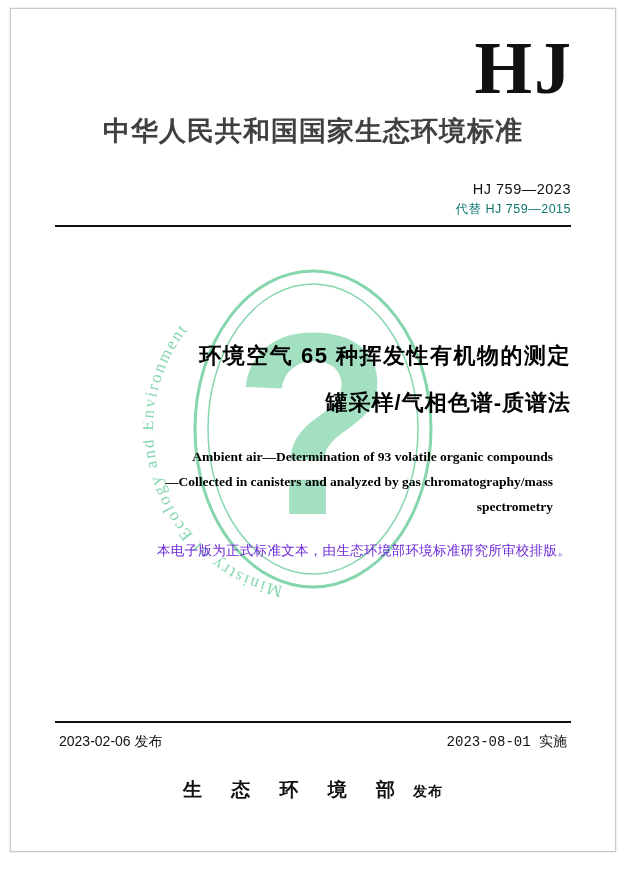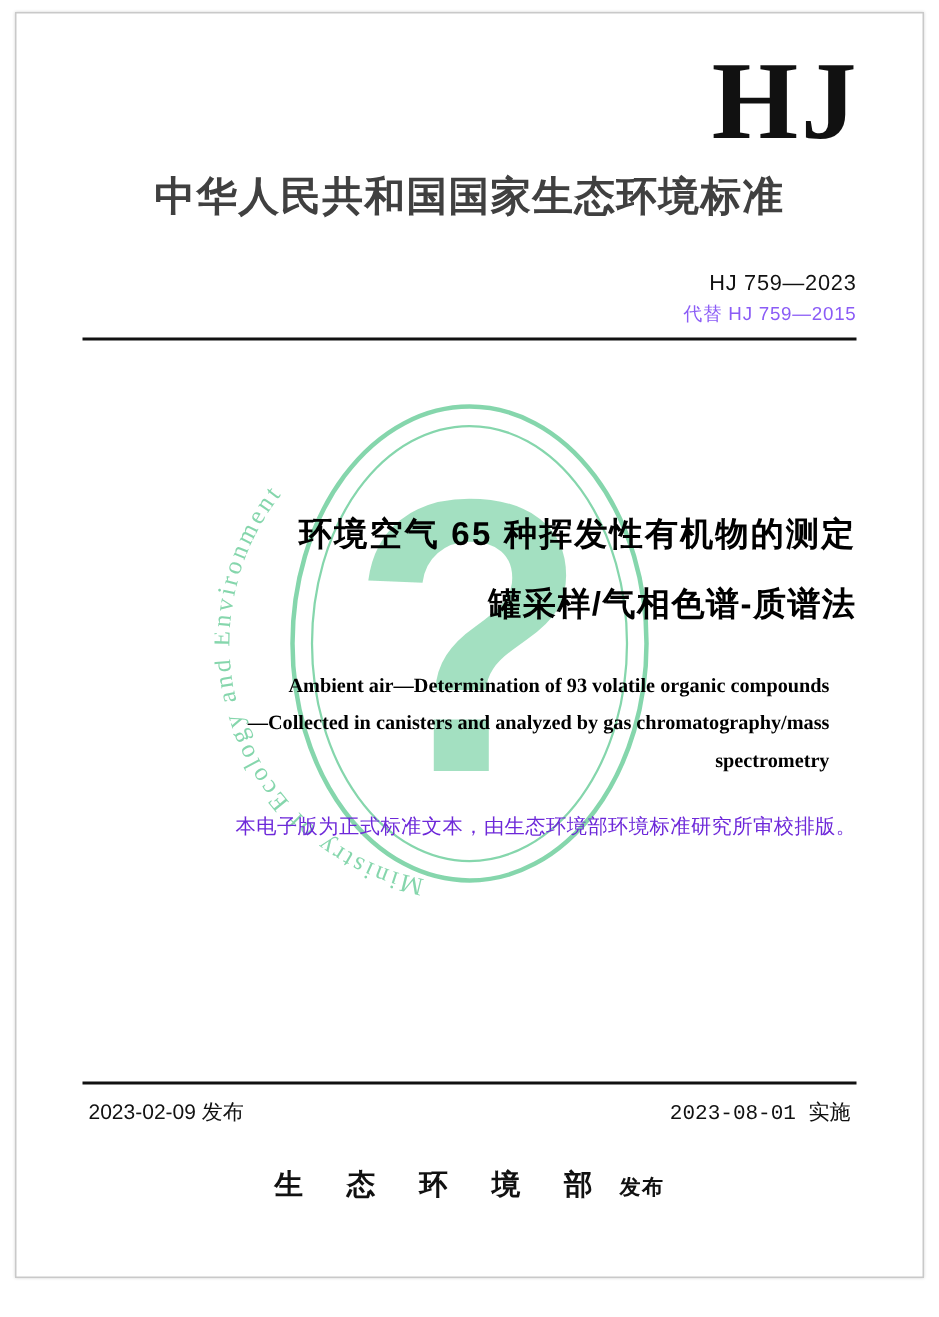--- a/index.html
+++ b/index.html
@@ -73,21 +73,21 @@
     color: #111111;
   }
   .std-replaces {
     position: absolute;
     right: 44px;
     top: 192px;
     text-align: right;
     font-family: "Liberation Sans", sans-serif;
     font-size: 12.5px;
     letter-spacing: 0.5px;
-    color: #8b5cf6;
+    color: #0f766e;
   }
 
   .rule-top {
     position: absolute;
     left: 44px;
     right: 44px;
     top: 216px;
     height: 2px;
     background: #111111;
   }
@@ -230,21 +230,21 @@
       <div class="title-en">
         <div>Ambient air—Determination of 93 volatile organic compounds</div>
         <div>—Collected in canisters and analyzed by gas chromatography/mass</div>
         <div>spectrometry</div>
       </div>
       <div class="note-cn">本电子版为正式标准文本，由生态环境部环境标准研究所审校排版。</div>
     </div>
 
     <div class="rule-bottom"></div>
 
-    <div class="issue-date">2023-02-09 发布</div>
+    <div class="issue-date">2023-02-06 发布</div>
     <div class="effective-date">2023-08-01 实施</div>
 
     <div class="publisher">
       <span class="agency">生 态 环 境 部</span><span class="verb">发布</span>
     </div>
 
   </div>
 </div>
 
 </body></html>

